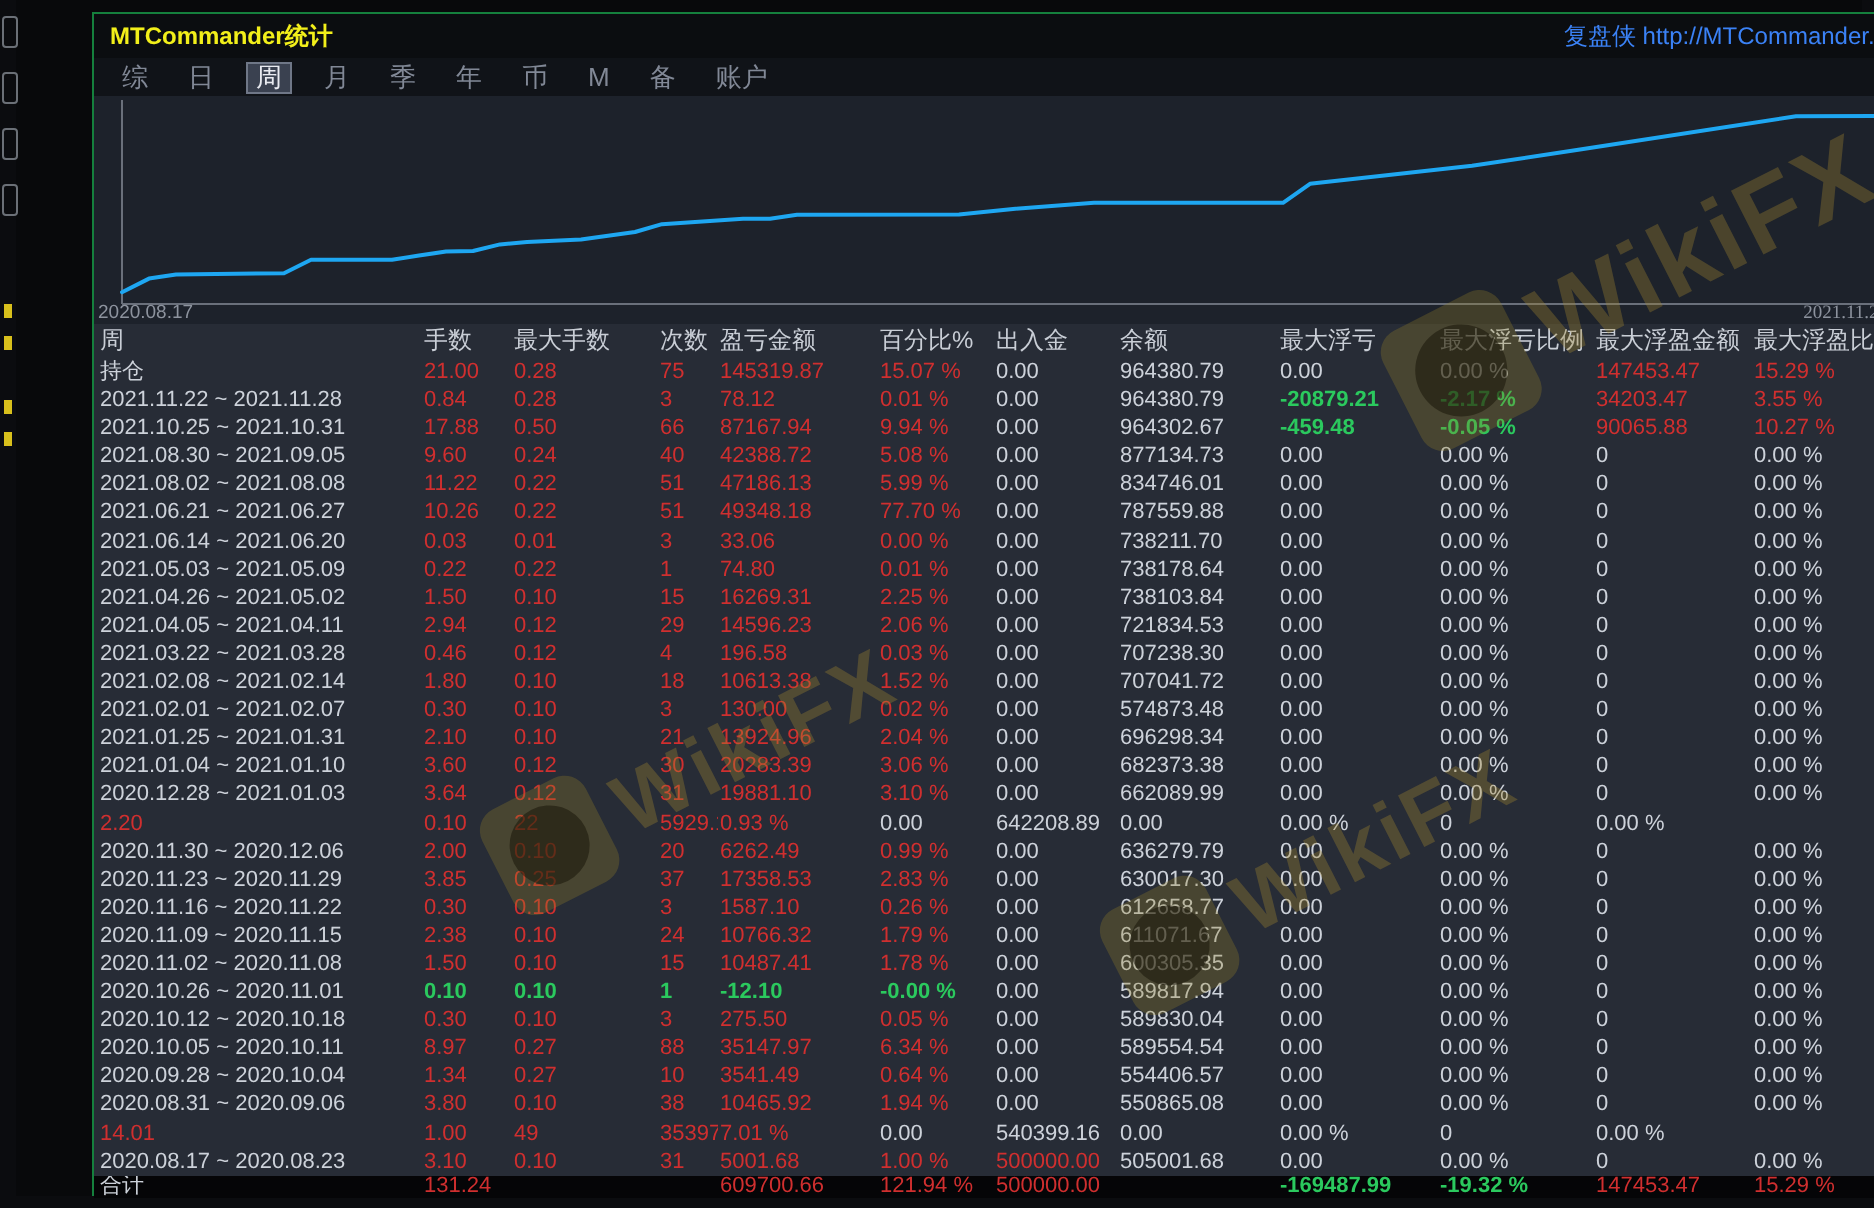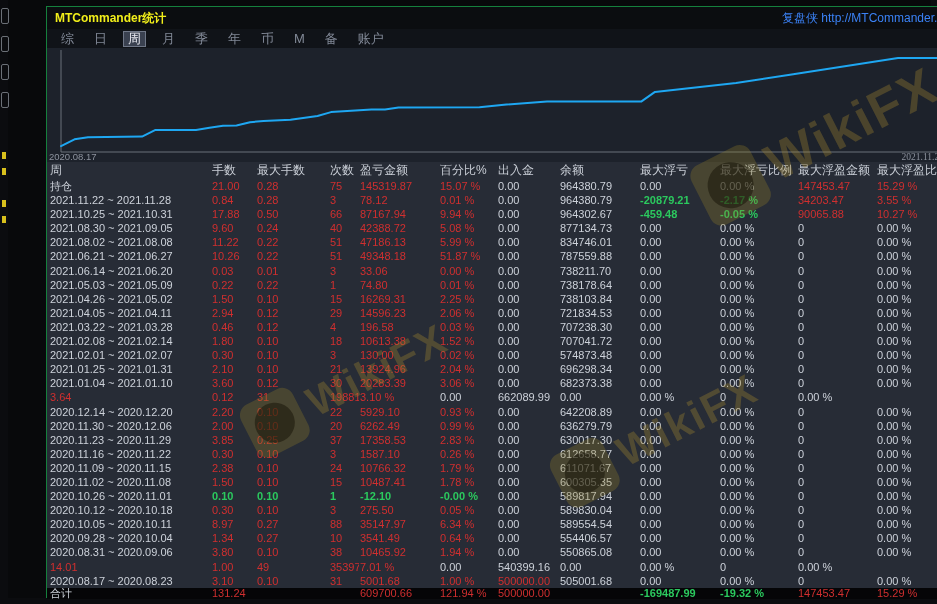--- a/index.html
+++ b/index.html
@@ -212,21 +212,21 @@
           <div class="cell c-w">0.00 %</div>
           <div class="cell c-w">0</div>
           <div class="cell c-w">0.00 %</div>
         </div>
         <div class="trow">
           <div class="cell c-w">2021.06.21 ~ 2021.06.27</div>
           <div class="cell c-r">10.26</div>
           <div class="cell c-r">0.22</div>
           <div class="cell c-r">51</div>
           <div class="cell c-r">49348.18</div>
-          <div class="cell c-r">51.87 %</div>
+          <div class="cell c-r">77.70 %</div>
           <div class="cell c-w">0.00</div>
           <div class="cell c-w">787559.88</div>
           <div class="cell c-w">0.00</div>
           <div class="cell c-w">0.00 %</div>
           <div class="cell c-w">0</div>
           <div class="cell c-w">0.00 %</div>
         </div>
         <div class="trow">
           <div class="cell c-w">2021.06.14 ~ 2021.06.20</div>
           <div class="cell c-r">0.03</div>
@@ -347,34 +347,34 @@
           <div class="cell c-r">20283.39</div>
           <div class="cell c-r">3.06 %</div>
           <div class="cell c-w">0.00</div>
           <div class="cell c-w">682373.38</div>
           <div class="cell c-w">0.00</div>
           <div class="cell c-w">0.00 %</div>
           <div class="cell c-w">0</div>
           <div class="cell c-w">0.00 %</div>
         </div>
         <div class="trow">
+          <div class="cell c-w">2020.12.28 ~ 2021.01.03</div>
           <div class="cell c-r">3.64</div>
           <div class="cell c-r">0.12</div>
           <div class="cell c-r">31</div>
           <div class="cell c-r">19881.10</div>
           <div class="cell c-r">3.10 %</div>
           <div class="cell c-w">0.00</div>
           <div class="cell c-w">662089.99</div>
           <div class="cell c-w">0.00</div>
           <div class="cell c-w">0.00 %</div>
           <div class="cell c-w">0</div>
           <div class="cell c-w">0.00 %</div>
         </div>
         <div class="trow">
-          <div class="cell c-w">2020.12.14 ~ 2020.12.20</div>
           <div class="cell c-r">2.20</div>
           <div class="cell c-r">0.10</div>
           <div class="cell c-r">22</div>
           <div class="cell c-r">5929.10</div>
           <div class="cell c-r">0.93 %</div>
           <div class="cell c-w">0.00</div>
           <div class="cell c-w">642208.89</div>
           <div class="cell c-w">0.00</div>
           <div class="cell c-w">0.00 %</div>
           <div class="cell c-w">0</div>

